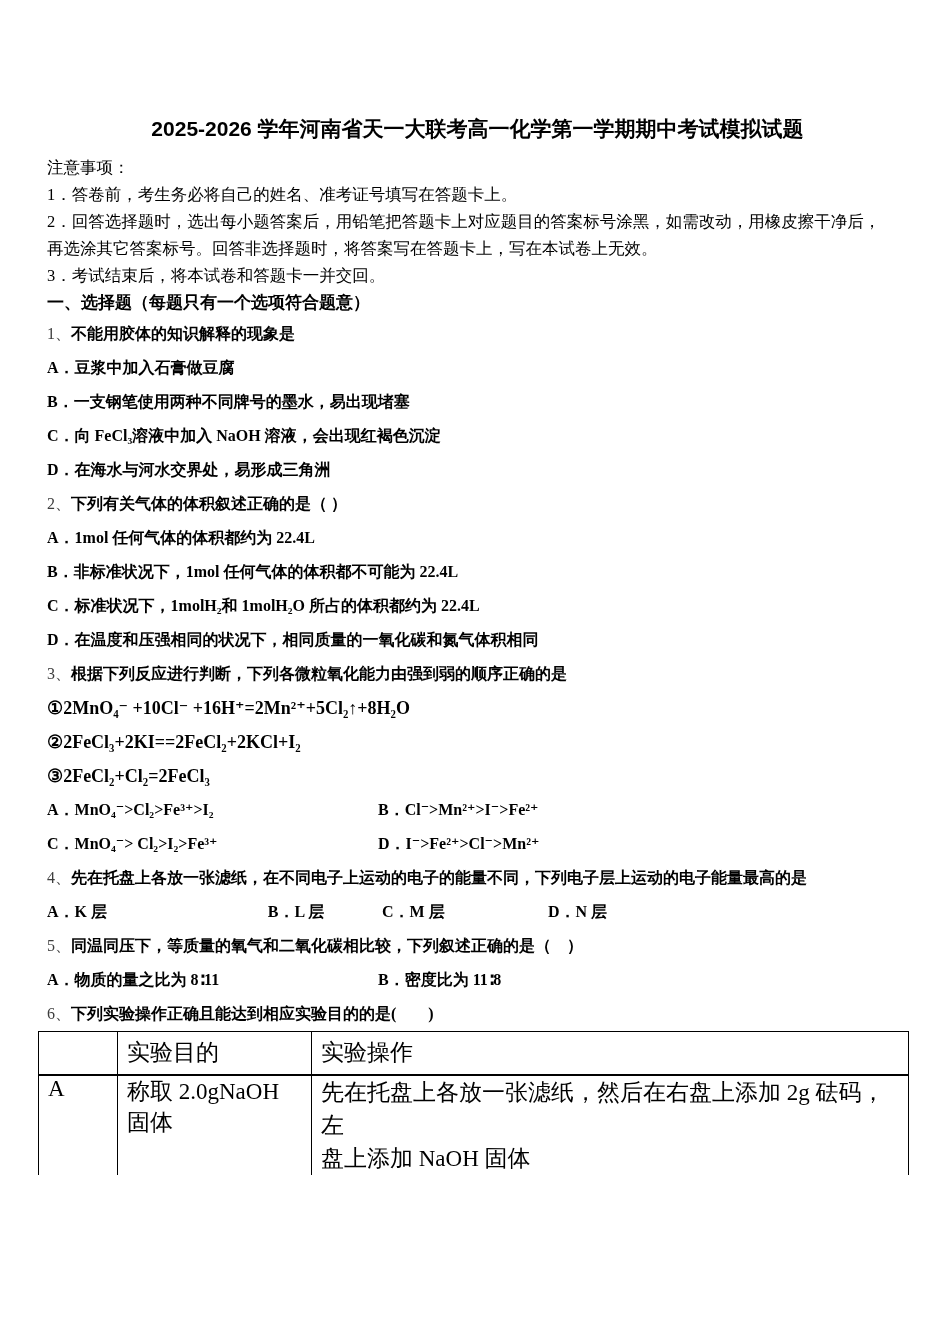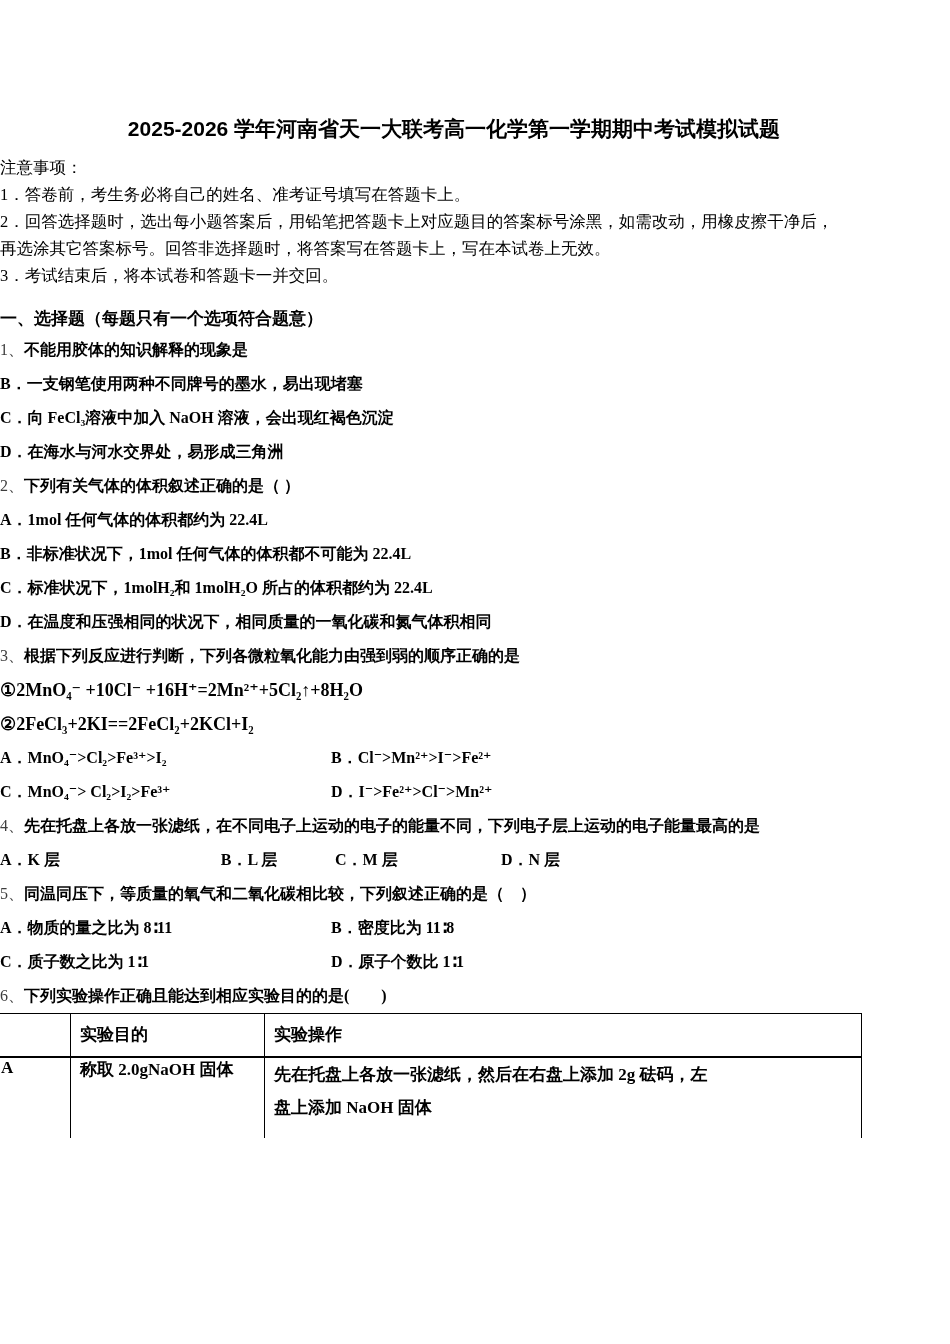--- a/index.html
+++ b/index.html
@@ -3,33 +3,33 @@
 <meta charset="utf-8">
 <style>
   * { box-sizing: border-box; }
   html, body { margin: 0; padding: 0; }
   body {
     width: 950px; height: 1344px;
     background: #ffffff; color: #000000;
     font-family: "Liberation Serif", "DejaVu Serif", serif;
     overflow: hidden;
   }
-  .content { padding-right: 42px; }
+  .content { padding-left: 47px; padding-right: 42px; }
 
   .title {
     padding-top: 112px;
     font-size: 21px; line-height: 34px; font-weight: bold;
     text-align: center;
     font-family: "Liberation Sans", "DejaVu Sans", sans-serif;
   }
 
   .notice { margin-top: 8px; font-size: 16.5px; line-height: 27px; }
   .notice > div { white-space: nowrap; }
 
-  .sec-heading { margin-top: 16px; font-size: 17px; line-height: 28px; font-weight: bold; }
+  .sec-heading { margin-top: 0; font-size: 17px; line-height: 28px; font-weight: bold; }
 
   .line { font-size: 16px; line-height: 34px; height: 34px; white-space: nowrap; }
   .qnum { font-weight: normal; color: #3d3d3d; }
   .qtext { font-weight: bold; }
   .qtext-regular { font-weight: bold; }
   .opt { font-weight: bold; }
   .eq { font-weight: bold; font-size: 18px; }
   .paren-bold { font-weight: bold; }
 
   .col { display: inline-block; }
@@ -38,21 +38,21 @@
   .w172 { width: 172px; text-align: center; }
   .w166 { width: 166px; }
 
   table.exam-table {
     border-collapse: collapse; table-layout: fixed;
     margin-left: -9px; margin-top: 0;
     width: 870px;
   }
   table.exam-table td {
     border: 1px solid #000;
-    font-size: 17px; font-weight: bold; text-align: left;
+    font-size: 23px; font-weight: normal; text-align: left;
     padding: 0 6px 0 9px;
     overflow: hidden;
   }
   tr.head-row td { height: 43px; vertical-align: middle; border-bottom: 2px solid #000; }
   tr.body-row td { height: 81px; vertical-align: top; border-bottom: none; }
   td.cell-label, td.cell-purpose { padding-top: 26px; }
   td.cell-op { padding-top: 3px; line-height: 33px; }
 </style>
 </head>
 <body>
@@ -65,42 +65,43 @@
     <div>注意事项：</div>
     <div>1．答卷前，考生务必将自己的姓名、准考证号填写在答题卡上。</div>
     <div>2．回答选择题时，选出每小题答案后，用铅笔把答题卡上对应题目的答案标号涂黑，如需改动，用橡皮擦干净后，</div>
     <div>再选涂其它答案标号。回答非选择题时，将答案写在答题卡上，写在本试卷上无效。</div>
     <div>3．考试结束后，将本试卷和答题卡一并交回。</div>
   </div>
 
   <div class="sec-heading">一、选择题（每题只有一个选项符合题意）</div>
 
   <div class="line"><span class="qnum">1、</span><span class="qtext">不能用胶体的知识解释的现象是</span></div>
+  <div class="line opt">A．豆浆中加入石膏做豆腐</div>
   <div class="line opt">B．一支钢笔使用两种不同牌号的墨水，易出现堵塞</div>
   <div class="line opt">C．向 FeCl₃溶液中加入 NaOH 溶液，会出现红褐色沉淀</div>
   <div class="line opt">D．在海水与河水交界处，易形成三角洲</div>
 
   <div class="line"><span class="qnum">2、</span><span class="qtext">下列有关气体的体积叙述正确的是（ ）</span></div>
   <div class="line opt">A．1mol 任何气体的体积都约为 22.4L</div>
   <div class="line opt">B．非标准状况下，1mol 任何气体的体积都不可能为 22.4L</div>
   <div class="line opt">C．标准状况下，1molH₂和 1molH₂O 所占的体积都约为 22.4L</div>
   <div class="line opt">D．在温度和压强相同的状况下，相同质量的一氧化碳和氮气体积相同</div>
 
   <div class="line"><span class="qnum">3、</span><span class="qtext">根据下列反应进行判断，下列各微粒氧化能力由强到弱的顺序正确的是</span></div>
   <div class="line eq">①2MnO₄⁻ +10Cl⁻ +16H⁺=2Mn²⁺+5Cl₂↑+8H₂O</div>
   <div class="line eq">②2FeCl₃+2KI==2FeCl₂+2KCl+I₂</div>
+  <div class="line eq">③2FeCl₂+Cl₂=2FeCl₃</div>
   <div class="line opt"><span class="col w331">A．MnO₄⁻&gt;Cl₂&gt;Fe³⁺&gt;I₂</span><span class="col">B．Cl⁻&gt;Mn²⁺&gt;I⁻&gt;Fe²⁺</span></div>
   <div class="line opt"><span class="col w331">C．MnO₄⁻&gt; Cl₂&gt;I₂&gt;Fe³⁺</span><span class="col">D．I⁻&gt;Fe²⁺&gt;Cl⁻&gt;Mn²⁺</span></div>
 
   <div class="line"><span class="qnum">4、</span><span class="qtext">先在托盘上各放一张滤纸，在不同电子上运动的电子的能量不同，下列电子层上运动的电子能量最高的是</span></div>
   <div class="line opt"><span class="col w163">A．K 层</span><span class="col w172">B．L 层</span><span class="col w166">C．M 层</span><span class="col">D．N 层</span></div>
 
   <div class="line"><span class="qnum">5、</span><span class="qtext">同温同压下，等质量的氧气和二氧化碳相比较，下列叙述正确的是（　）</span></div>
   <div class="line opt"><span class="col w331">A．物质的量之比为 8∶11</span><span class="col">B．密度比为 11∶8</span></div>
-  <div class="line opt"><span class="col w331">C．质子数之比为 1∶1</span><span class="col">D．原子个数比 1∶1</span></div>
 
   <div class="line"><span class="qnum">6、</span><span class="qtext-regular">下列实验操作正确且能达到相应实验目的的是</span><span class="paren-bold">(　　)</span></div>
 
   <table class="exam-table">
     <tbody>
         <tr class="head-row">
       <td style="width:79px;"></td>
       <td style="width:194px;">实验目的</td>
       <td style="width:597px;">实验操作</td>
     </tr>

